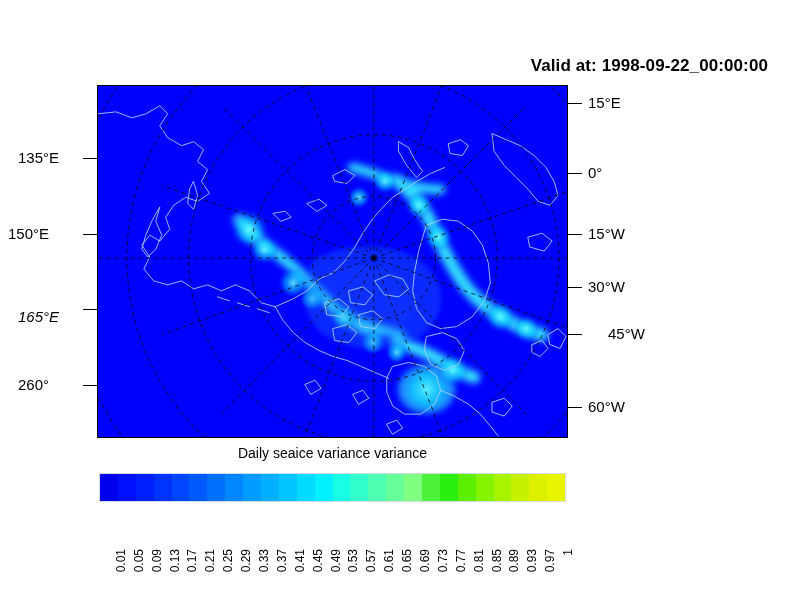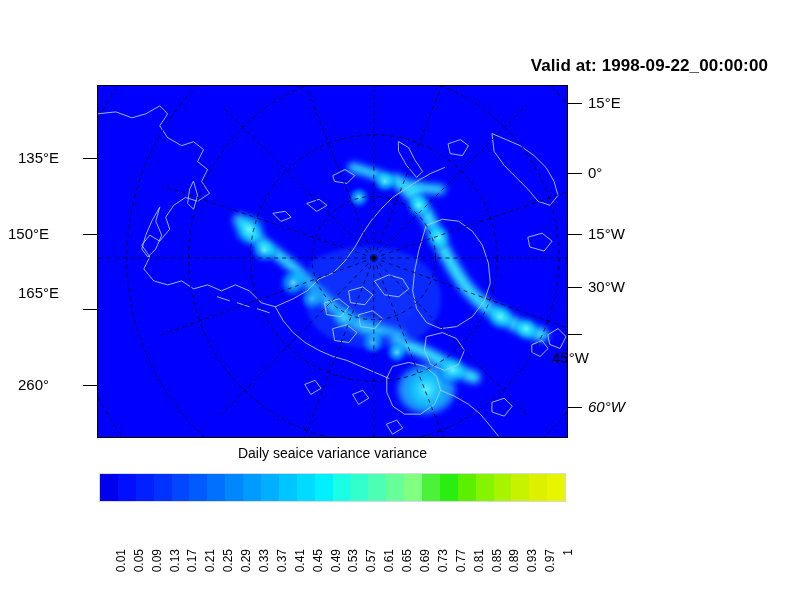--- a/index.html
+++ b/index.html
@@ -214,39 +214,39 @@
       </g>
     </g>
   </svg>
 </div>
 
 <div id="left-ticks">
     <div class="axis-label tick-left" style="left: 18px; width: 62px; top: 149px;">135°E</div>
     <div class="tick-mark" style="left: 83px; width: 14px; top: 158px;"></div>
     <div class="axis-label tick-left" style="left: 8px; width: 62px; top: 225px;">150°E</div>
     <div class="tick-mark" style="left: 83px; width: 14px; top: 234px;"></div>
-    <div class="axis-label tick-left" style="left: 18px; width: 62px; top: 284px;">165°E</div>
+    <div class="axis-label tick-left" style="left: 18px; width: 62px; top: 308px; font-style: italic;">165°E</div>
     <div class="tick-mark" style="left: 83px; width: 14px; top: 309px;"></div>
     <div class="axis-label tick-left" style="left: 18px; width: 62px; top: 376px;">260°</div>
     <div class="tick-mark" style="left: 83px; width: 14px; top: 385px;"></div>
   </div>
 
 <div id="right-ticks">
     <div class="tick-mark" style="left: 568px; width: 14px; top: 103px;"></div>
     <div class="axis-label tick-right" style="left: 588px; top: 94px;">15°E</div>
     <div class="tick-mark" style="left: 568px; width: 14px; top: 173px;"></div>
     <div class="axis-label tick-right" style="left: 588px; top: 164px;">0°</div>
     <div class="tick-mark" style="left: 568px; width: 14px; top: 234px;"></div>
     <div class="axis-label tick-right" style="left: 588px; top: 225px;">15°W</div>
     <div class="tick-mark" style="left: 568px; width: 14px; top: 287px;"></div>
     <div class="axis-label tick-right" style="left: 588px; top: 278px;">30°W</div>
     <div class="tick-mark" style="left: 568px; width: 14px; top: 334px;"></div>
-    <div class="axis-label tick-right" style="left: 552px; top: 325px; margin-top: 24px;">45°W</div>
+    <div class="axis-label tick-right" style="left: 608px; top: 325px;">45°W</div>
     <div class="tick-mark" style="left: 568px; width: 14px; top: 407px;"></div>
-    <div class="axis-label tick-right" style="left: 588px; top: 398px; font-style: italic;">60°W</div>
+    <div class="axis-label tick-right" style="left: 588px; top: 398px;">60°W</div>
   </div>
 
 <div id="xlabel">Daily seaice variance variance</div>
 
 <div id="colorbar-wrap">
   <div id="colorbar">
       <div class="cb-cell" style="background: rgb(0, 0, 238);"></div>
       <div class="cb-cell" style="background: rgb(0, 16, 255);"></div>
       <div class="cb-cell" style="background: rgb(0, 32, 255);"></div>
       <div class="cb-cell" style="background: rgb(0, 51, 255);"></div>

